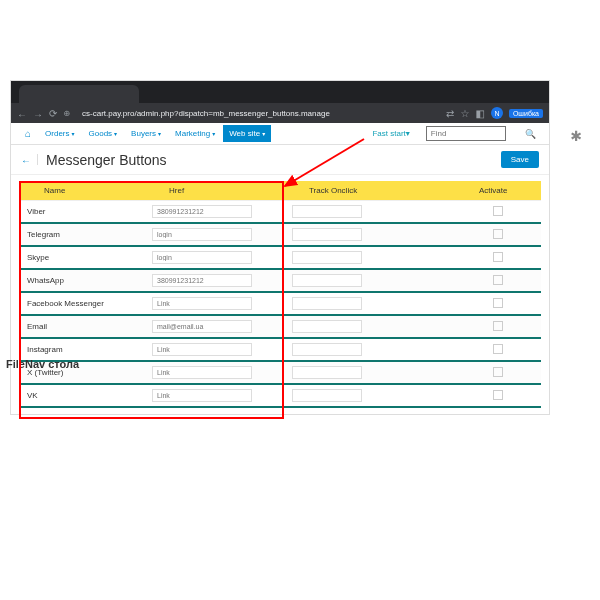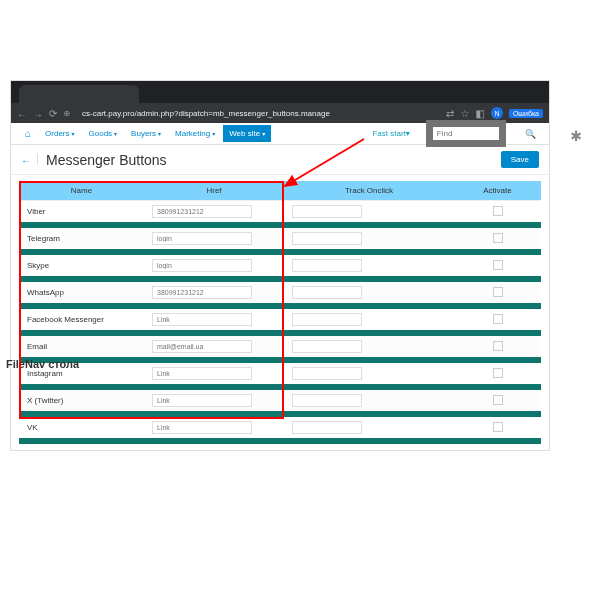--- a/index.html
+++ b/index.html
@@ -15,32 +15,32 @@
 .right-icons { display: flex; gap: 6px; align-items: center; color: #9aa0a6; font-size: 10px; }
 .avatar { width: 12px; height: 12px; border-radius: 50%; background: #1a73e8; color: #fff; display: flex; align-items: center; justify-content: center; font-size: 7px; }
 .err-btn { background: #1a73e8; color: #fff; font-size: 7px; padding: 1px 4px; border-radius: 2px; }
 .topmenu { background: #fff; border-bottom: 1px solid #e0e0e0; height: 22px; display: flex; align-items: center; padding: 0 8px; gap: 2px; }
 .home-icon { color: #0088cc; font-size: 10px; padding: 0 6px; cursor: pointer; }
 .menu-item { color: #0088cc; font-size: 8px; padding: 4px 6px; cursor: pointer; }
 .menu-item.active { background: #0088cc; color: #fff; }
 .menu-item .caret { font-size: 6px; margin-left: 2px; }
 .topmenu-right { margin-left: auto; display: flex; align-items: center; gap: 16px; }
 .fast-start { color: #17a2b8; font-size: 8px; cursor: pointer; }
-.find-input { border: 7px solid #737373; padding: 2px 4px; font-size: 8px; width: 80px; }
+.find-input { border: 1px solid #737373; padding: 2px 4px; font-size: 8px; width: 80px; }
 .search-btn { color: #888; font-size: 9px; cursor: pointer; padding: 2px 4px; }
 .header-row { display: flex; align-items: center; padding: 6px 10px; border-bottom: 1px solid #eee; }
 .back-link { color: #0088cc; font-size: 10px; cursor: pointer; padding-right: 6px; border-right: 1px solid #ddd; margin-right: 8px; }
 .page-title { font-size: 14px; font-weight: normal; color: #333; }
 .save-btn { margin-left: auto; background: #0088cc; color: #fff; border: none; padding: 4px 10px; font-size: 8px; border-radius: 2px; cursor: pointer; }
 .table-wrap { position: relative; padding: 0; margin: 6px 8px; }
 .highlight { position: absolute; border: 2px solid #ff0000; pointer-events: none; left: 0; top: 0; width: 265px; height: 238px; z-index: 5; }
 .arrow-svg { position: absolute; z-index: 6; pointer-events: none; }
 table { width: 100%; border-collapse: collapse; }
-th { text-align: center; font-size: 8px; font-weight: normal; color: #333; padding: 5px 25px; border-bottom: 1px solid #eee; background: #7dd3fc; }
-td { padding: 4px 8px; font-size: 8px; color: #333; border-bottom: 6px solid #0f766e; }
+th { text-align: left; font-size: 8px; font-weight: normal; color: #333; padding: 5px 25px; border-bottom: 1px solid #eee; background: #fde047; }
+td { padding: 4px 8px; font-size: 8px; color: #333; border-bottom: 2px solid #0f766e; }
 tr:nth-child(even) td { background: #fcfcfc; }
 .input-field { border: 1px solid #ddd; padding: 2px 4px; font-size: 7px; color: #999; width: 100px; }
 .track-input { border: 1px solid #ddd; padding: 2px 4px; font-size: 7px; width: 70px; }
 .checkbox { width: 10px; height: 10px; border: 1px solid #ccc; display: inline-block; cursor: pointer; }
 .bug { position: absolute; right: 18px; top: 128px; color: #888; font-size: 14px; }
 .filenav { position: absolute; left: 6px; top: 358px; font-size: 11px; font-weight: bold; color: #333; }
 </style>
 </head>
 <body>
 

